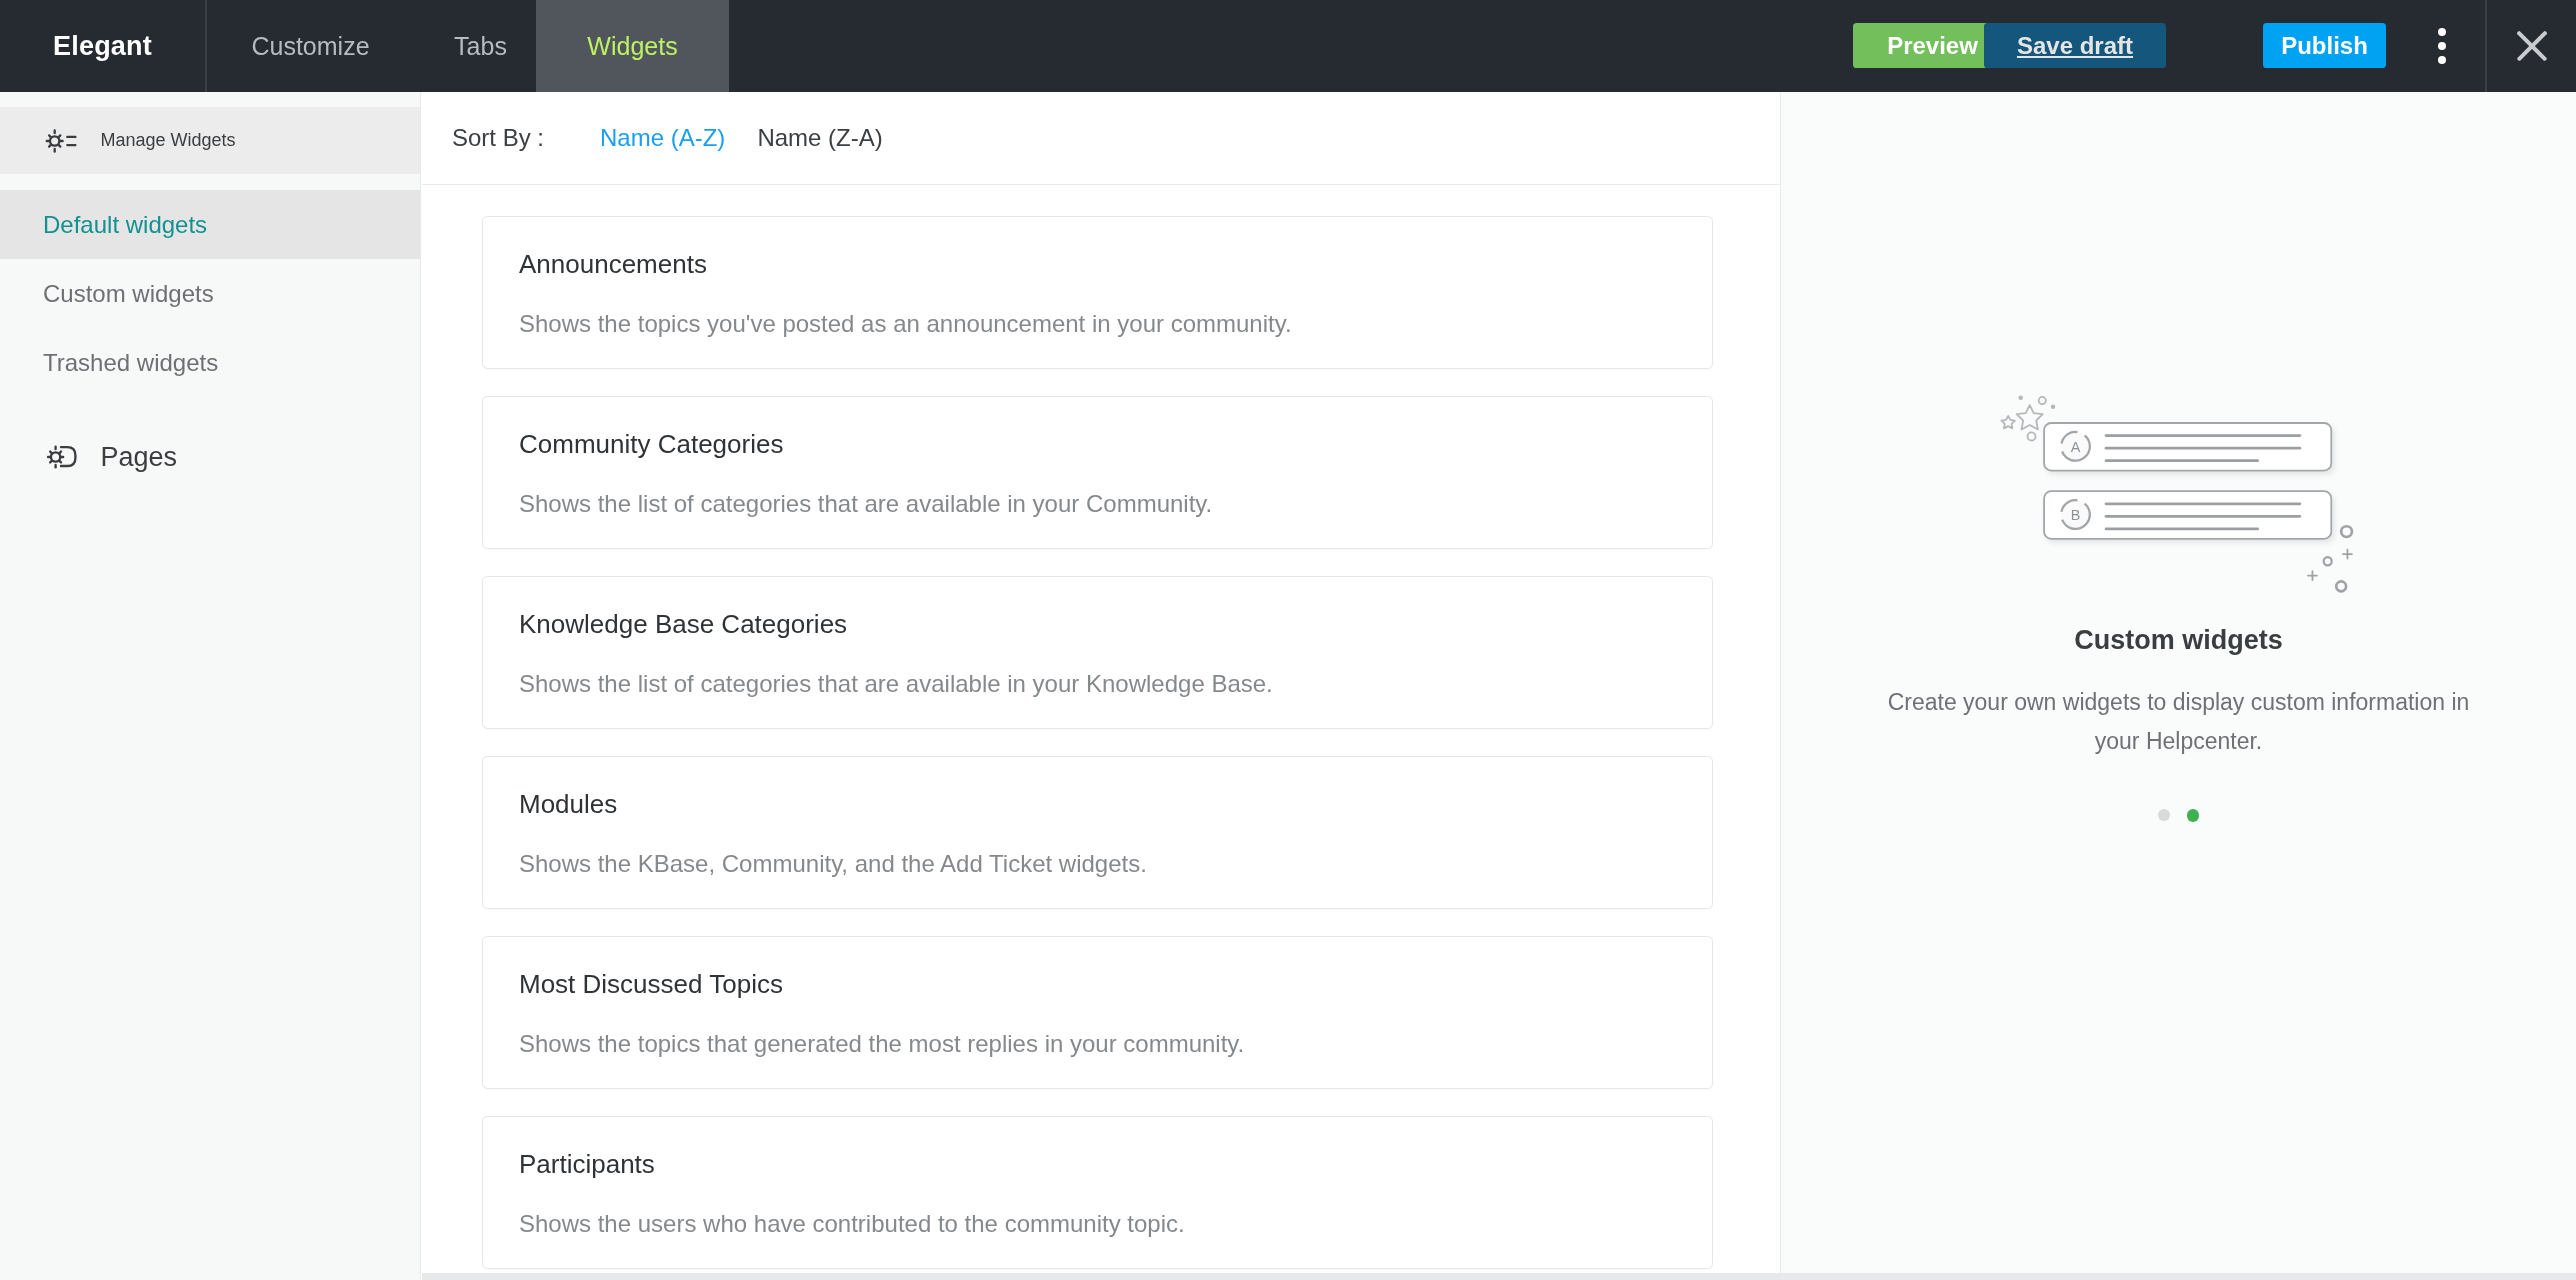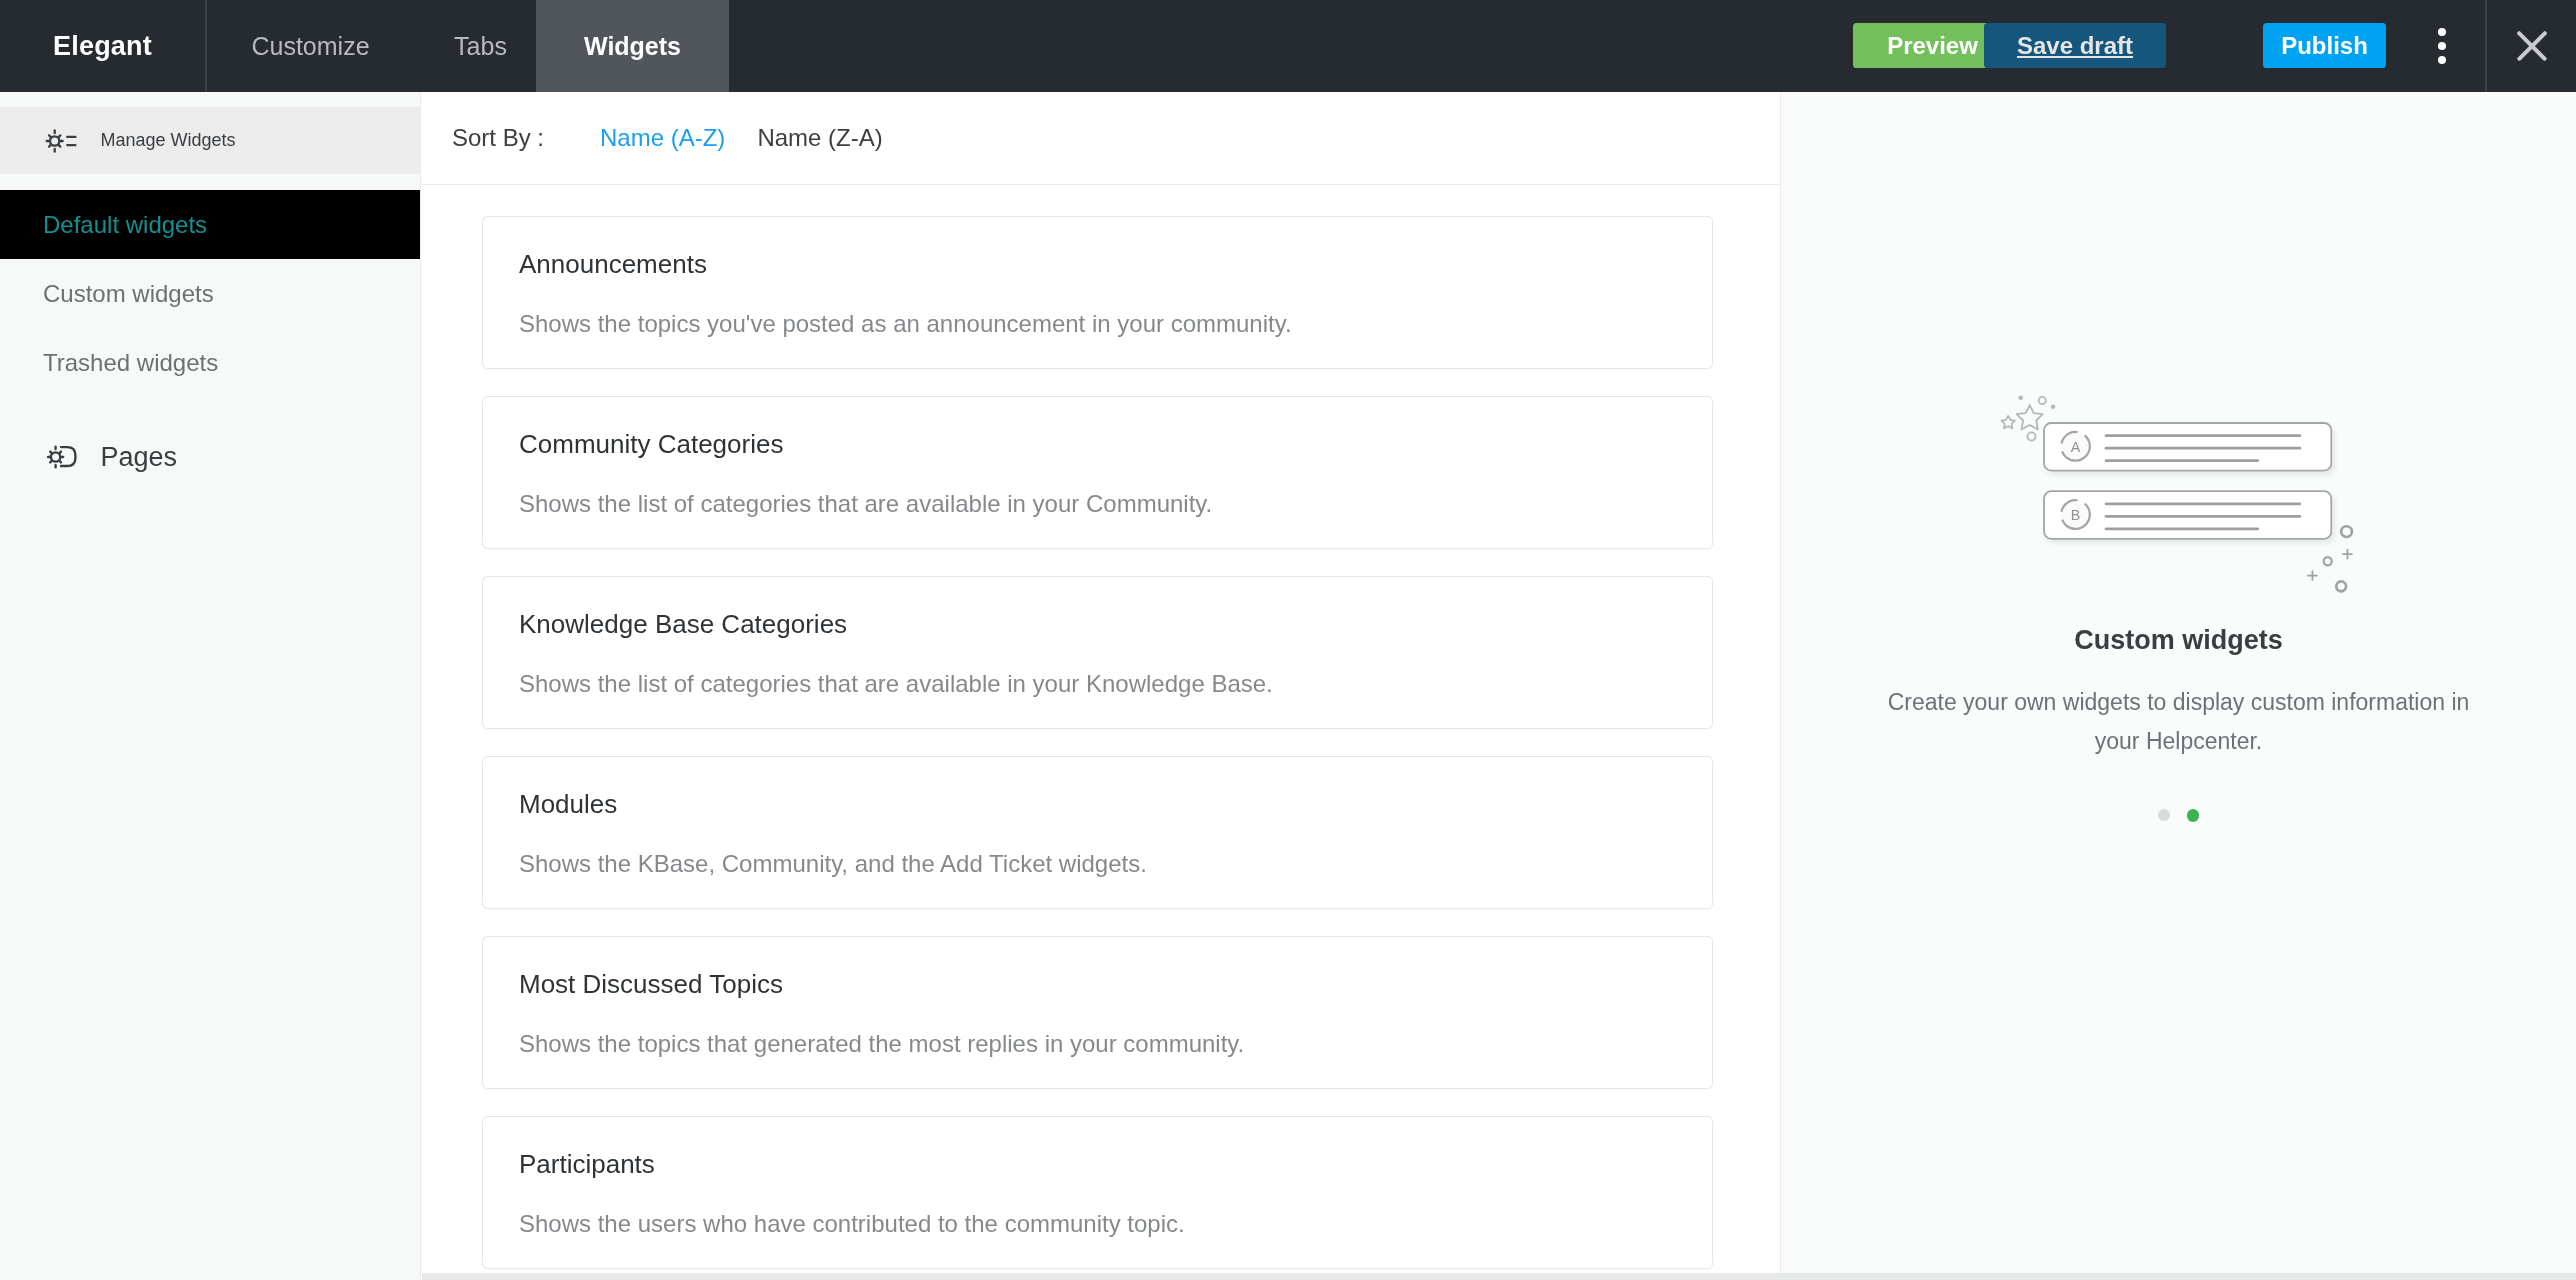--- a/index.html
+++ b/index.html
@@ -12,21 +12,21 @@
   .topbar{position:absolute;left:0;top:0;width:2576px;height:92px;background:#262b31;z-index:20;}
   .brand{position:absolute;left:0;top:0;width:205px;height:92px;display:flex;align-items:center;justify-content:center;
          color:#ffffff;font-size:27px;font-weight:700;letter-spacing:0.2px;}
   .tb-sep{position:absolute;top:0;width:1.8px;height:92px;background:#3a4047;}
   .tb-sep.s1{left:205px;}
   .tb-sep.s2{left:2485px;}
   .tb-tab{position:absolute;top:0;height:92px;display:flex;align-items:center;justify-content:center;
           color:#b7bbbf;font-size:25px;cursor:pointer;}
   .tb-tab.t-customize{left:207px;width:207px;}
   .tb-tab.t-tabs{left:413px;width:135px;}
-  .tb-tab.active{background:#51565c;color:#ffffff;font-weight:700;}
+  .tb-tab.active{background:#51565c;color:#bef264;font-weight:400;}
   .tb-tab.t-widgets{left:536px;width:193px;}
   .tb-btn{position:absolute;top:23px;height:45px;border:none;border-radius:3.6px;
           font-family:"Liberation Sans",sans-serif;font-size:24px;font-weight:600;
           display:flex;align-items:center;justify-content:center;cursor:pointer;padding:0;}
   .btn-preview{left:1853px;width:159px;background:#72bf5c;color:#ffffff;}
   .btn-savedraft{left:1984px;width:182px;background:#15567c;color:#e5e5e5;text-decoration:underline;}
   .btn-publish{left:2263px;width:123px;background:#00a2f2;color:#ffffff;}
   .kebab{position:absolute;left:2415px;top:0;width:54px;height:92px;display:flex;flex-direction:column;
          align-items:center;justify-content:center;gap:6.3px;cursor:pointer;}
   .kebab i{width:8px;height:8px;border-radius:50%;background:#ffffff;}
@@ -38,21 +38,21 @@
   .close-x::before{transform:rotate(45deg);}
   .close-x::after{transform:rotate(-45deg);}
   
   .sidebar{position:absolute;left:0;top:92px;width:420px;height:1189px;background:#f7f8f8;
            border-right:1.8px solid #e9eaeb;z-index:10;}
   .sb-header{margin-top:15.3px;height:67px;background:#ececed;display:flex;align-items:center;cursor:pointer;}
   .sb-header .icon{margin-left:43px;width:36px;height:36px;}
   .sb-header .lbl{margin-left:21.5px;font-size:18px;font-weight:500;color:#3a3e41;}
   .sb-nav{margin-top:16px;}
   .sb-item{height:69px;display:flex;align-items:center;padding-left:43px;font-size:24px;color:#6d7174;cursor:pointer;}
-  .sb-item.active{background:#000000;color:#129191;}
+  .sb-item.active{background:#e5e5e5;color:#129191;}
   .sb-pages{margin-top:33px;height:54px;display:flex;align-items:center;cursor:pointer;}
   .sb-pages .icon{margin-left:43px;width:36px;height:36px;}
   .sb-pages .lbl{margin-left:21.5px;font-size:27px;font-weight:500;color:#3a3e41;}
   .icon svg{display:block;}
   
   .main{position:absolute;left:422px;top:92px;width:1358px;height:1189px;background:#ffffff;}
   .sort-row{height:92px;border-bottom:1.8px solid #e9eaeb;display:flex;align-items:center;padding-left:30px;}
   .sort-label{font-size:24px;color:#3c4043;}
   .sort-opt{font-size:24px;color:#3c4043;margin-left:56px;cursor:pointer;}
   .sort-opt.active{color:#1a9ff0;}

